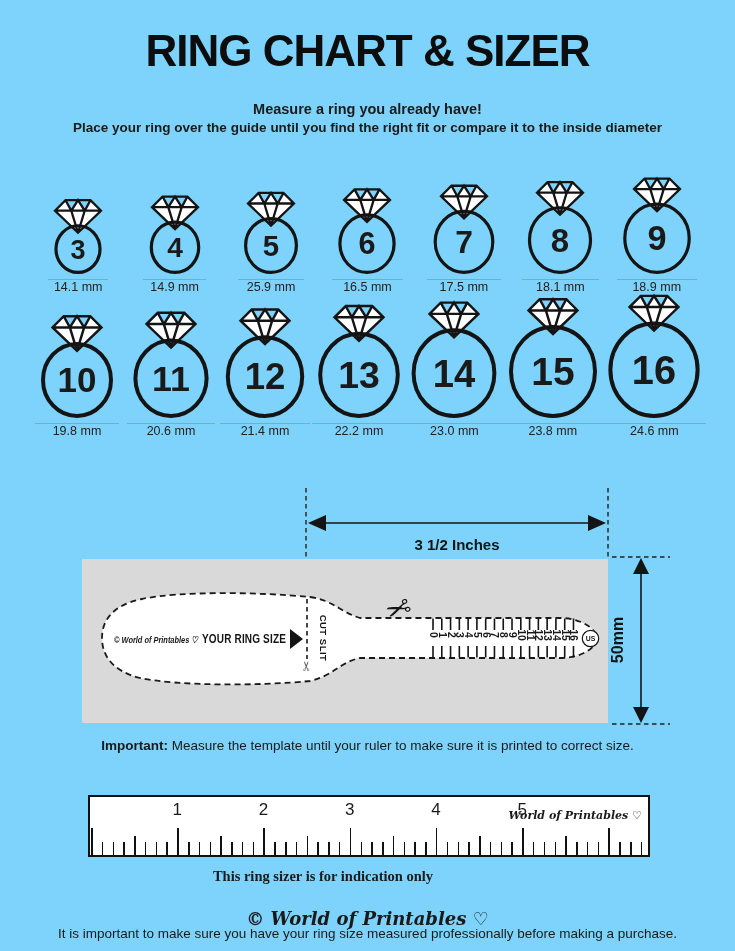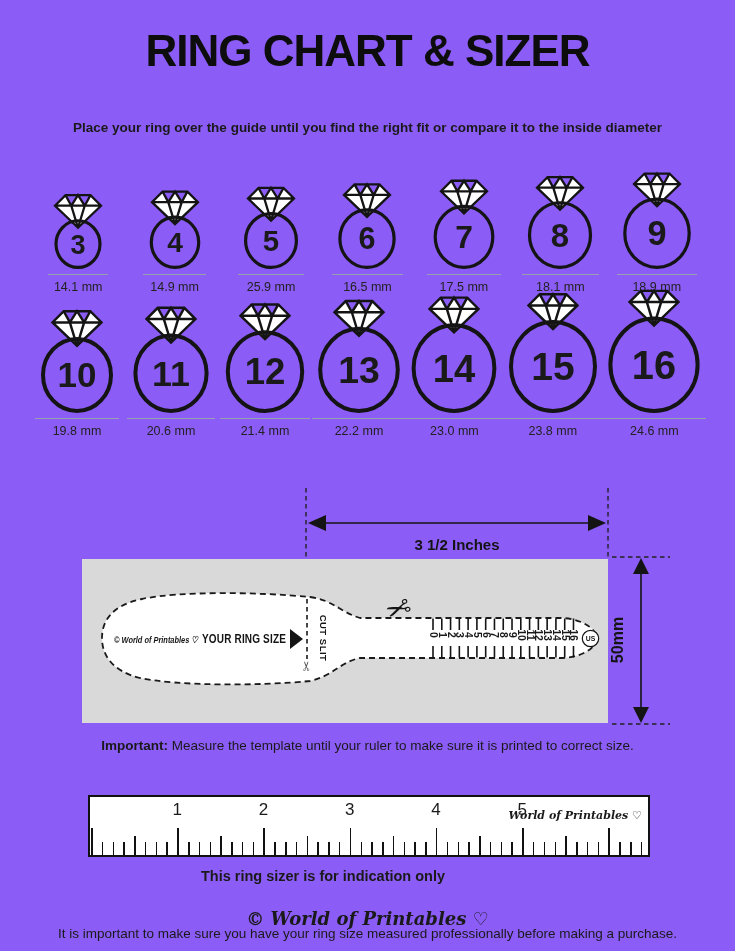--- a/index.html
+++ b/index.html
@@ -1,46 +1,47 @@
 <!DOCTYPE html>
 <html><head>
 <meta charset="utf-8">
 <style>
   html,body{margin:0;padding:0;background:#fff;}
-  .page{position:relative;width:735px;height:951px;background:#8b5cf6;overflow:hidden;
+  .page{position:relative;width:735px;height:951px;background:#7dd3fc;overflow:hidden;
         font-family:"Liberation Sans", sans-serif;color:#1a1a1a;}
   .title{position:absolute;top:26px;left:0;width:735px;text-align:center;
          font-size:44px;font-weight:900;letter-spacing:-1px;color:#0d0d0d;}
   .sub-bold{position:absolute;top:101px;left:0;width:735px;text-align:center;
             font-size:14.5px;font-weight:bold;}
   .sub-text{position:absolute;top:120px;left:0;width:735px;text-align:center;font-size:13.5px;font-weight:bold;}
   .rings{position:absolute;left:30px;width:675px;display:flex;}
   .ring-item{flex:1;display:flex;flex-direction:column;align-items:center;justify-content:flex-end;}
   .ring-underline{height:1px;background:#98a0ac;margin-top:4px;}
-  .ring-mm{font-size:12.5px;color:#222;margin-top:5px;}
+  .ring-mm{font-size:12.5px;color:#222;}
   .sizer-svg{position:absolute;left:0;top:480px;}
   .important-line{position:absolute;top:738px;left:0;width:735px;text-align:center;font-size:13.5px;}
   .important-line b{font-weight:bold;}
   .ruler{position:absolute;left:88px;top:795px;width:558px;height:58px;border:2px solid #111;background:#fff;}
   .ruler-tick{position:absolute;bottom:0;width:1.5px;background:#111;}
   .ruler-num{position:absolute;top:3px;font-size:17px;font-weight:500;transform:translateX(-50%);}
   .ruler-brand{position:absolute;right:6px;top:12px;font-family:"DejaVu Serif", serif;
                font-style:italic;font-size:11px;font-weight:bold;}
-  .foot-bold{position:absolute;top:868px;left:0;width:646px;text-align:center;font-size:14.5px;font-weight:bold;}
+  .foot-bold{position:absolute;top:868px;left:0;width:646px;text-align:center;font-size:14.5px;font-weight:bold;font-family:Liberation Serif, serif;}
   .foot-text{position:absolute;top:926px;left:0;width:735px;text-align:center;font-size:13.5px;}
   .foot-brand{position:absolute;top:908px;left:0;width:735px;text-align:center;
               font-family:"DejaVu Serif", serif;font-style:italic;font-weight:bold;font-size:18px;}
   svg text{font-family:"Liberation Sans", sans-serif;}
 </style>
 </head>
 <body>
 
 <div class="page">
 
   <div class="title">RING CHART &amp; SIZER</div>
+  <div class="sub-bold">Measure a ring you already have!</div>
   <div class="sub-text">Place your ring over the guide until you find the right fit or compare it to the inside diameter</div>
 
   <div class="rings" id="ring-row-0" style="top:160px;height:134px;">
       <div class="ring-item">
         <svg width="94" height="110" viewBox="0 0 94 110">
           <g transform="translate(24 33.26000000000001) scale(0.9583333333333334)">
             <path d="M11 2 L37 2 L48 13 L24 36 L0 13 Z M11 2 L17 13 L24 2 L31 13 L37 2 M0 13 L48 13 M17 13 L24 36 M31 13 L24 36" fill="#fff" stroke="#141414" stroke-width="2.4" stroke-linejoin="miter"></path>
           </g>
           <ellipse cx="47" cy="84.08000000000001" rx="22" ry="23.32" fill="none" stroke="#141414" stroke-width="3.2"></ellipse>
           <text x="47" y="93.53000000000002" text-anchor="middle" font-size="27" font-weight="600" fill="#1a1a1a">3</text>

